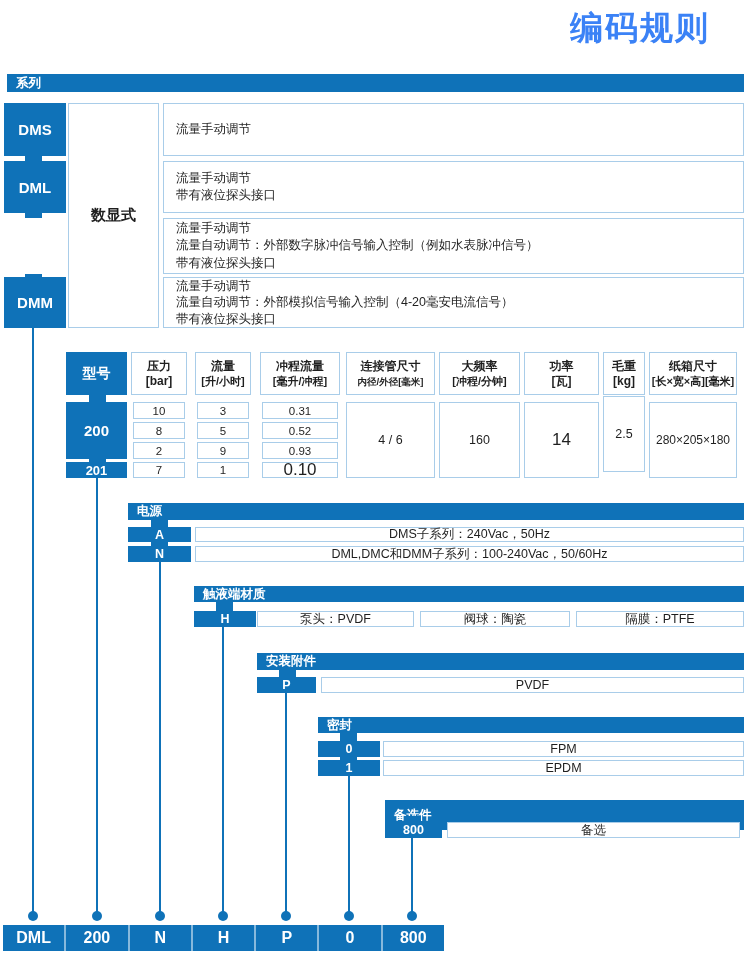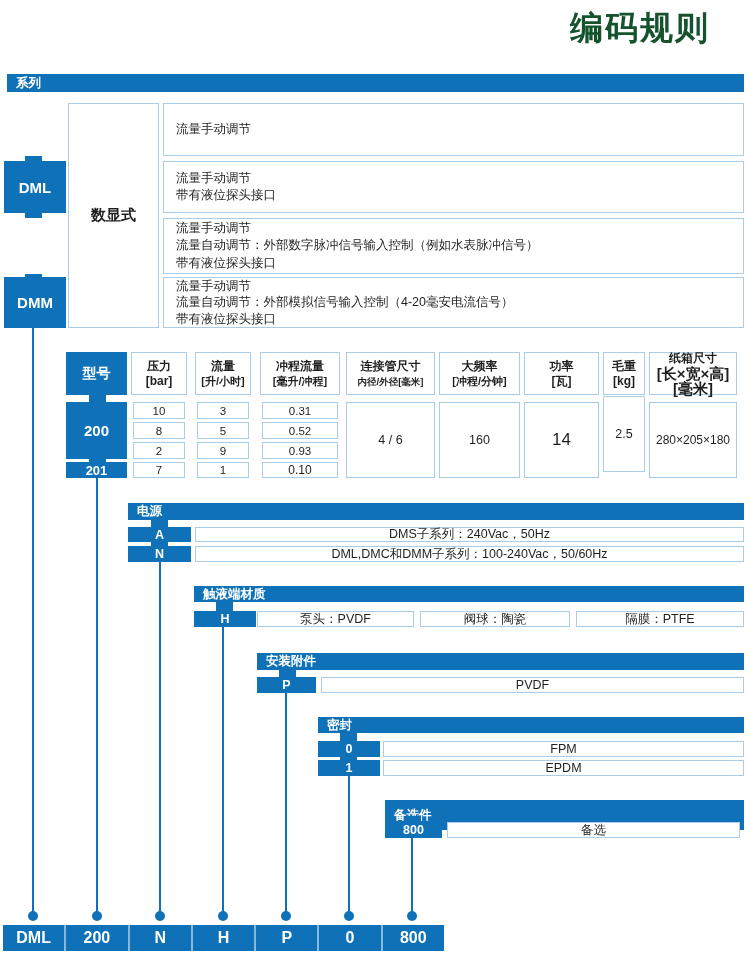--- a/index.html
+++ b/index.html
@@ -11,36 +11,37 @@
           display: flex; align-items: center; padding-left: 9px; font-size: 12.5px; }
   .box  { position: absolute; background: #fff; border: 1px solid #a9cde9; color: #1f1f1f;
           display: flex; align-items: center; justify-content: center; text-align: center; }
   .desc { position: absolute; background: #fff; border: 1px solid #a9cde9; color: #1f1f1f;
           display: flex; flex-direction: column; justify-content: center;
           padding-left: 12px; font-size: 12.5px; line-height: 17.5px; }
   .th   { flex-direction: column; line-height: 15px; font-size: 12px; font-weight: bold; }
   .conn { position: absolute; background: #0f72b8; }
   .vline{ position: absolute; width: 2px; background: #0f72b8; }
   .dot  { position: absolute; width: 10px; height: 10px; border-radius: 50%; background: #0f72b8; }
-  .title{ position: absolute; color: #14532d; font-weight: bold; font-size: 33px; letter-spacing: 2px; }
+  .title{ position: absolute; color: #3b82f6; font-weight: bold; font-size: 33px; letter-spacing: 2px; }
 
   #codebar { position: absolute; background: #0f72b8; display: flex; }
   .seg { flex: 1; display: flex; align-items: center; justify-content: center;
          color: #fff; font-weight: bold; font-size: 16px; }
   .seg + .seg { border-left: 2px solid rgba(255,255,255,.5); }
 </style>
 </head>
 <body>
 
 <div id="page">
 
   <div class="title" style="left:570px; top:6px; width:170px;">编码规则</div>
 
   <div class="bar" style="left:7px; top:74px; width:737px; height:18px;">系列</div>
 
+  <div class="key" style="left:4px; top:103px; width:62px; height:53px; font-size:15px;">DMS</div>
   <div class="key" style="left:4px; top:161px; width:62px; height:52px; font-size:15px;">DML</div>
   <div class="key" style="left:4px; top:277px; width:62px; height:51px; font-size:15px;">DMM</div>
   <div class="conn" style="left:25px; top:156px; width:17px; height:5px;"></div>
   <div class="conn" style="left:25px; top:213px; width:17px; height:5px;"></div>
   <div class="conn" style="left:25px; top:274px; width:17px; height:3px;"></div>
 
   <div class="box" style="left:68px; top:103px; width:91px; height:225px; font-size:15px; font-weight:bold;">数显式</div>
 
   <div class="desc" style="left:163px; top:103px; width:581px; height:53px;">
     <div>流量手动调节</div>
@@ -85,21 +86,21 @@
   <div class="box th" style="left:524px; top:352px; width:75px; height:43px;">
     <span>功率</span>
     <span>[瓦]</span>
   </div>
   <div class="box th" style="left:603px; top:352px; width:42px; height:43px;">
     <span>毛重</span>
     <span>[kg]</span>
   </div>
   <div class="box th" style="left:649px; top:352px; width:88px; height:43px;">
     <span>纸箱尺寸</span>
-    <span style="font-size:15px;text-align:center;">[长×宽×高][毫米]</span>
+    <span style="font-size:11px;text-align:center;">[长×宽×高][毫米]</span>
   </div>
 
   <div class="conn" style="left:89px; top:395px; width:17px; height:7px;"></div>
   <div class="key" style="left:66px; top:402px; width:61px; height:57px; font-size:15px;">200</div>
   <div class="conn" style="left:89px; top:459px; width:17px; height:3px;"></div>
   <div class="key" style="left:66px; top:462px; width:61px; height:16px; font-size:13px;">201</div>
 
   <div class="box" style="left:133px; top:402px; width:52px; height:17px; font-size:11.5px;">10</div>
   <div class="box" style="left:197px; top:402px; width:52px; height:17px; font-size:11.5px;">3</div>
   <div class="box" style="left:262px; top:402px; width:76px; height:17px; font-size:11.5px;">0.31</div>
@@ -107,21 +108,21 @@
   <div class="box" style="left:133px; top:422px; width:52px; height:17px; font-size:11.5px;">8</div>
   <div class="box" style="left:197px; top:422px; width:52px; height:17px; font-size:11.5px;">5</div>
   <div class="box" style="left:262px; top:422px; width:76px; height:17px; font-size:11.5px;">0.52</div>
 
   <div class="box" style="left:133px; top:442px; width:52px; height:17px; font-size:11.5px;">2</div>
   <div class="box" style="left:197px; top:442px; width:52px; height:17px; font-size:11.5px;">9</div>
   <div class="box" style="left:262px; top:442px; width:76px; height:17px; font-size:11.5px;">0.93</div>
 
   <div class="box" style="left:133px; top:462px; width:52px; height:16px; font-size:11.5px;">7</div>
   <div class="box" style="left:197px; top:462px; width:52px; height:16px; font-size:11.5px;">1</div>
-  <div class="box" style="left:262px; top:462px; width:76px; height:16px; font-size:12px;">0.10</div>
+  <div class="box" style="left:262px; top:462px; width:76px; height:16px; font-size:17px;">0.10</div>
 
   <div class="box" style="left:346px; top:402px; width:89px; height:76px; font-size:12.5px;">4 / 6</div>
   <div class="box" style="left:439px; top:402px; width:81px; height:76px; font-size:12.5px;">160</div>
   <div class="box" style="left:524px; top:402px; width:75px; height:76px; font-size:17px;">14</div>
   <div class="box" style="left:603px; top:396px; width:42px; height:76px; font-size:12.5px;">2.5</div>
   <div class="box" style="left:649px; top:402px; width:88px; height:76px; font-size:12px;">280×205×180</div>
 
   <div class="bar" style="left:128px; top:503px; width:616px; height:17px;">电源</div>
   <div class="conn" style="left:151px; top:520px; width:17px; height:7px;"></div>
   <div class="key" style="left:128px; top:527px; width:63px; height:15px; font-size:12.5px;">A</div>

